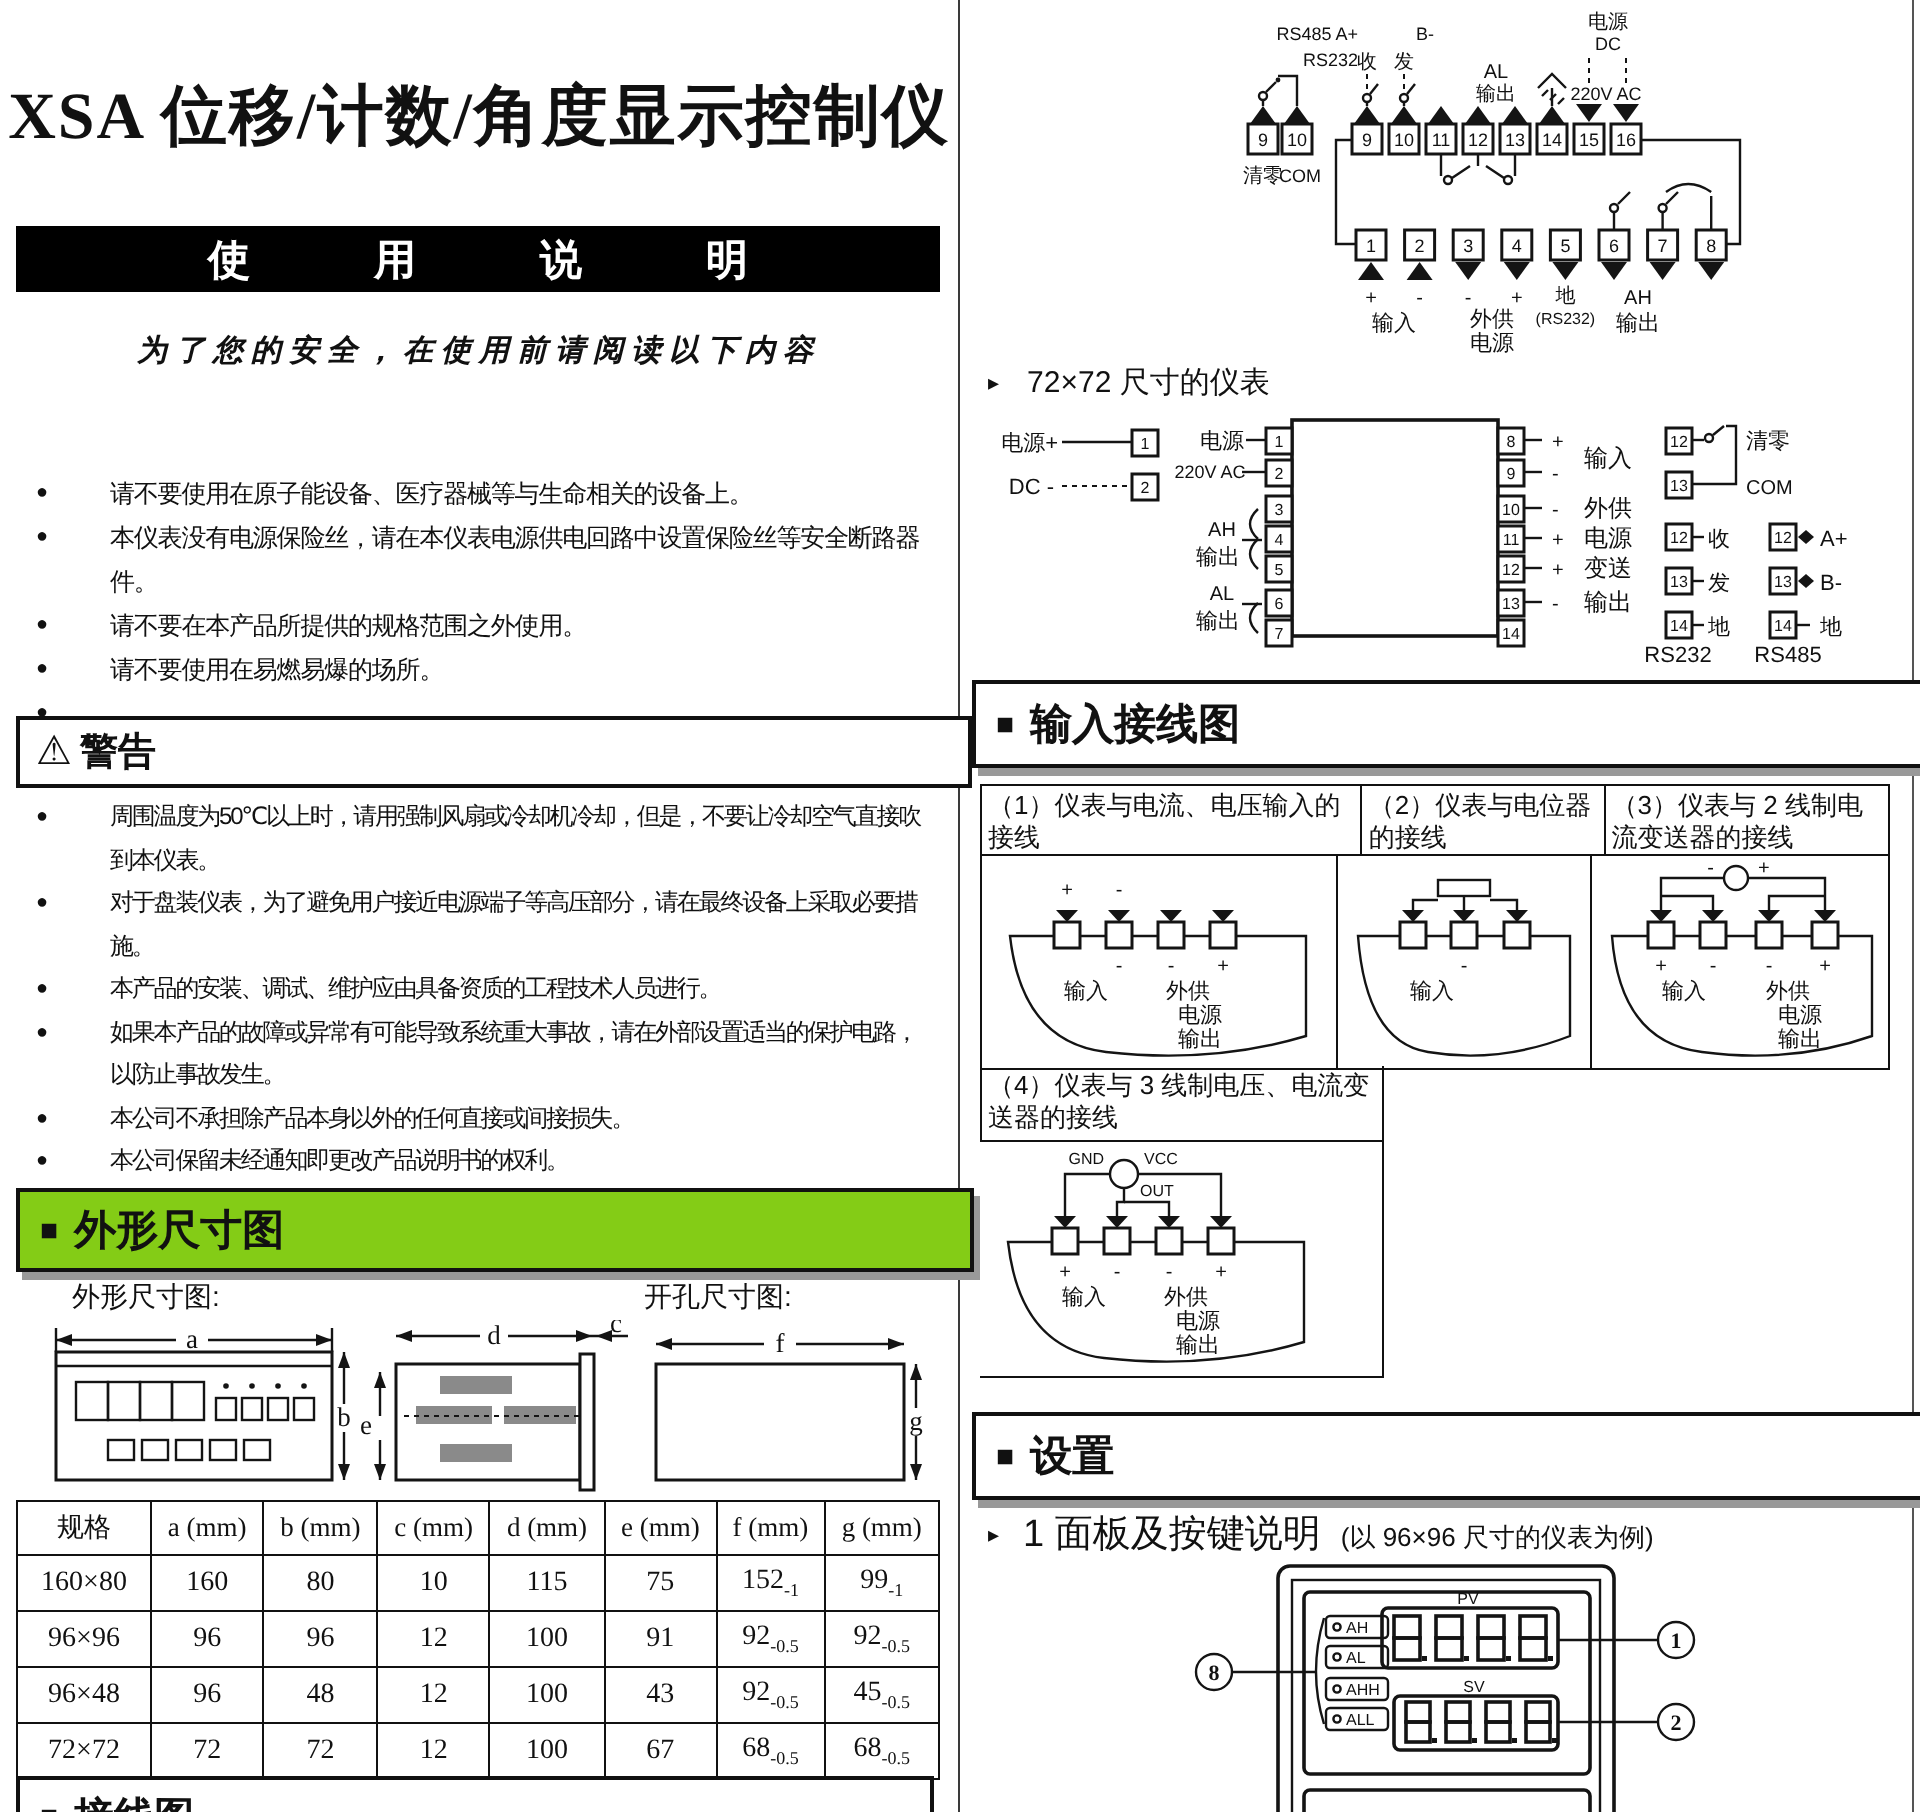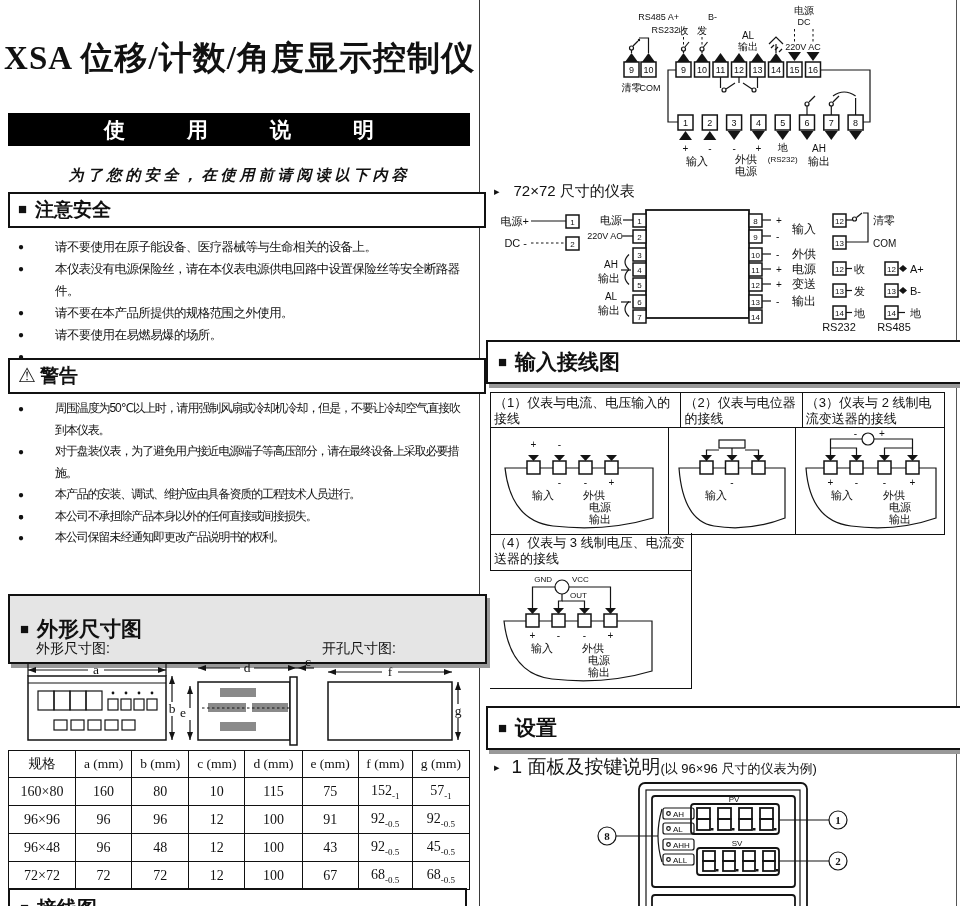--- a/index.html
+++ b/index.html
@@ -11,22 +11,22 @@
   
   .lcol{position:absolute;left:0;top:0;width:479px;height:906px}
   .doc-title{position:absolute;top:36px;left:0;width:100%;text-align:center;
              font-family:"Liberation Serif","DejaVu Serif",serif;font-weight:bold;font-size:33px;letter-spacing:1px}
   .black-bar{position:absolute;top:113px;left:8px;width:462px;height:33px;background:#000;color:#fff;
              display:flex;align-items:center;justify-content:center;gap:62px;font-size:21px;font-weight:bold}
   .script-line{position:absolute;top:166px;left:0;width:100%;text-align:center;
                font-family:Liberation Mono, monospace;font-style:italic;font-size:15px;letter-spacing:4px;font-weight:bold}
   .secbox2{position:absolute;left:8px;width:458px;border:2.5px solid #111;background:#fff;
            font-weight:bold;padding:3px 8px;font-size:19px}
-  .secbox{position:absolute;left:8px;width:455px;border:2px solid #111;box-shadow:3px 4px 0 #999;background:#e5e5e5;
-          font-weight:bold;padding:19px 10px;font-size:21px}
+  .secbox{position:absolute;left:8px;width:455px;border:2px solid #111;box-shadow:3px 4px 0 #999;background:#84cc16;
+          font-weight:bold;padding:5px 10px;font-size:21px}
   .sq-ico{font-size:15px;margin-right:8px;vertical-align:2px}
   .warn-ico{font-size:20px;margin-right:4px}
   .blist{position:absolute;left:0;margin:0;padding:0;list-style:none;width:468px}
   .blist li{position:relative;padding-left:55px;line-height:22px;letter-spacing:-0.6px;font-size:12.5px}
   .blist .blt{position:absolute;left:18px;top:0;font-size:10px}
   .wlist li{line-height:21.5px;font-size:12px;letter-spacing:-1.1px}
   .dim-labels{position:absolute;top:640px;left:0;width:100%;font-size:14px}
   .dim-labels .l1{position:absolute;left:36px;top:0}
   .dim-labels .l2{position:absolute;left:322px;top:0}
   .dims-svg{position:absolute;top:660px;left:8px}
@@ -51,21 +51,21 @@
   .iw-cap{font-size:13px;line-height:16px;padding:2px 3px;height:36px}
   .c1{width:202px}.c2{width:128px}.c3{width:150px}
   .iw-dia{height:107px}
   .iw-cell + .iw-cell{border-left:none}
   .iw-row2 .iw-cell{border-top:none}
   .iw4{position:absolute;left:10px;top:533px;width:177px}
   .iw4 .iw-cell{border-top:none}
   .iw4-dia{height:118px}
   .sub-head{position:absolute;left:14px;top:754px;font-size:19px}
   .sub-head .tri{font-size:11px;margin-right:12px;vertical-align:2px}
-  .sub-head .num{}
+  .sub-head .num{margin-right:10px}
   .sub-head .note{font-size:13px}
   .panel-svg{position:absolute;left:0;top:780px}
 
   
   svg .sq{fill:#fff;stroke:#141414;stroke-width:1.5}
   svg .ln{stroke:#141414;stroke-width:1.2;fill:none}
   svg .ln2{stroke:#141414;stroke-width:1.8;fill:none}
   svg .lnd{stroke:#141414;stroke-width:1;stroke-dasharray:2.5 2.5;fill:none}
   svg .blk{fill:#141414;stroke:none}
   svg .gry{fill:#8a8a8a;stroke:none}
@@ -86,37 +86,36 @@
 
     <div class="black-bar">
       <span>使</span>
       <span>用</span>
       <span>说</span>
       <span>明</span>
     </div>
 
     <div class="script-line">为了您的安全，在使用前请阅读以下内容</div>
 
-    <div class="secbox2" style="top:192px"><span class="sq-ico">■</span><span>注意安全</span></div>
 
     <ul class="blist" style="top:236px">
       <li><span class="blt">●</span><span>请不要使用在原子能设备、医疗器械等与生命相关的设备上。</span></li>
       <li><span class="blt">●</span><span>本仪表没有电源保险丝，请在本仪表电源供电回路中设置保险丝等安全断路器件。</span></li>
       <li><span class="blt">●</span><span>请不要在本产品所提供的规格范围之外使用。</span></li>
       <li><span class="blt">●</span><span>请不要使用在易燃易爆的场所。</span></li>
       <li><span class="blt">●</span></li>
     </ul>
 
     <div class="secbox2" style="top:358px"><span class="warn-ico">⚠</span><span>警告</span></div>
 
     <ul class="blist wlist" style="top:398px">
       <li><span class="blt">●</span><span>周围温度为50℃以上时，请用强制风扇或冷却机冷却，但是，不要让冷却空气直接吹到本仪表。</span></li>
       <li><span class="blt">●</span><span>对于盘装仪表，为了避免用户接近电源端子等高压部分，请在最终设备上采取必要措施。</span></li>
       <li><span class="blt">●</span><span>本产品的安装、调试、维护应由具备资质的工程技术人员进行。</span></li>
-      <li><span class="blt">●</span></li>
+      <li><span class="blt">●</span><span>如果本产品的故障或异常有可能导致系统重大事故，请在外部设置适当的保护电路，以防止事故发生。</span></li>
       <li><span class="blt">●</span><span>本公司不承担除产品本身以外的任何直接或间接损失。</span></li>
       <li><span class="blt">●</span><span>本公司保留未经通知即更改产品说明书的权利。</span></li>
     </ul>
 
     <div class="secbox" style="top:594px"><span class="sq-ico">■</span><span>外形尺寸图</span></div>
 
     <div class="dim-labels">
       <span class="l1">外形尺寸图:</span>
       <span class="l2">开孔尺寸图:</span>
     </div>
@@ -210,21 +209,21 @@
       </thead>
       <tbody>
         <tr>
           <td>160×80</td>
           <td>160</td>
           <td>80</td>
           <td>10</td>
           <td>115</td>
           <td>75</td>
           <td><span>152</span><sub class="tol">-1</sub></td>
-          <td><span>57</span><sub class="tol">-1</sub></td>
+          <td><span>99</span><sub class="tol">-1</sub></td>
         </tr>
         <tr>
           <td>96×96</td>
           <td>96</td>
           <td>96</td>
           <td>12</td>
           <td>100</td>
           <td>91</td>
           <td><span>92</span><sub class="tol">-0.5</sub></td>
           <td><span>92</span><sub class="tol">-0.5</sub></td>

